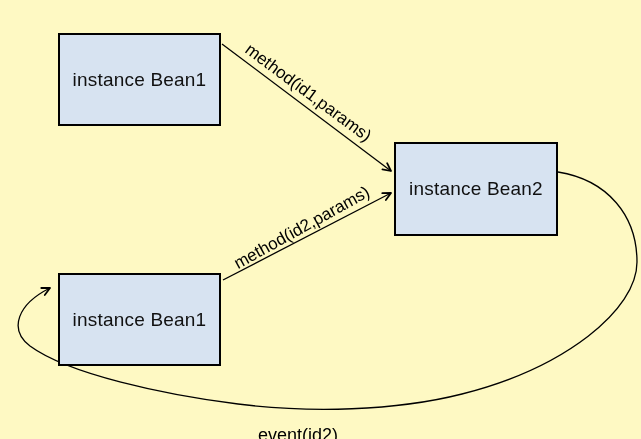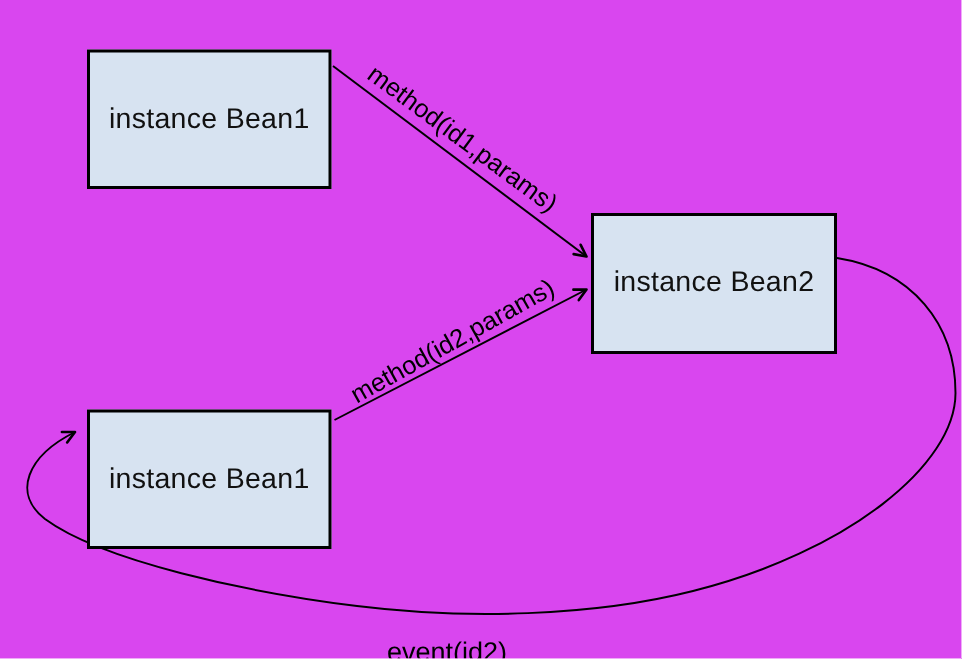--- a/index.html
+++ b/index.html
@@ -1,18 +1,18 @@
 <!DOCTYPE html>
 <html><head>
 <meta charset="utf-8">
 <style>
   html,body { margin:0; padding:0; background:#ffffff; }
   .stage {
     position:relative; width:641px; height:439px;
-    background:#d946ef; overflow:hidden;
+    background:#fef9c3; overflow:hidden;
     font-family:"Liberation Sans", sans-serif;
   }
   .edges-layer { position:absolute; left:0; top:0; width:641px; height:439px; }
   .node {
     position:absolute; box-sizing:border-box;
     background:#d7e3f1; border:2px solid #000000;
     display:flex; align-items:center; justify-content:center;
     font-size:19px; color:#111111; letter-spacing:0.2px;
   }
   .node-bean1-top    { left:58px;  top:33px;  width:163px; height:93px; }

